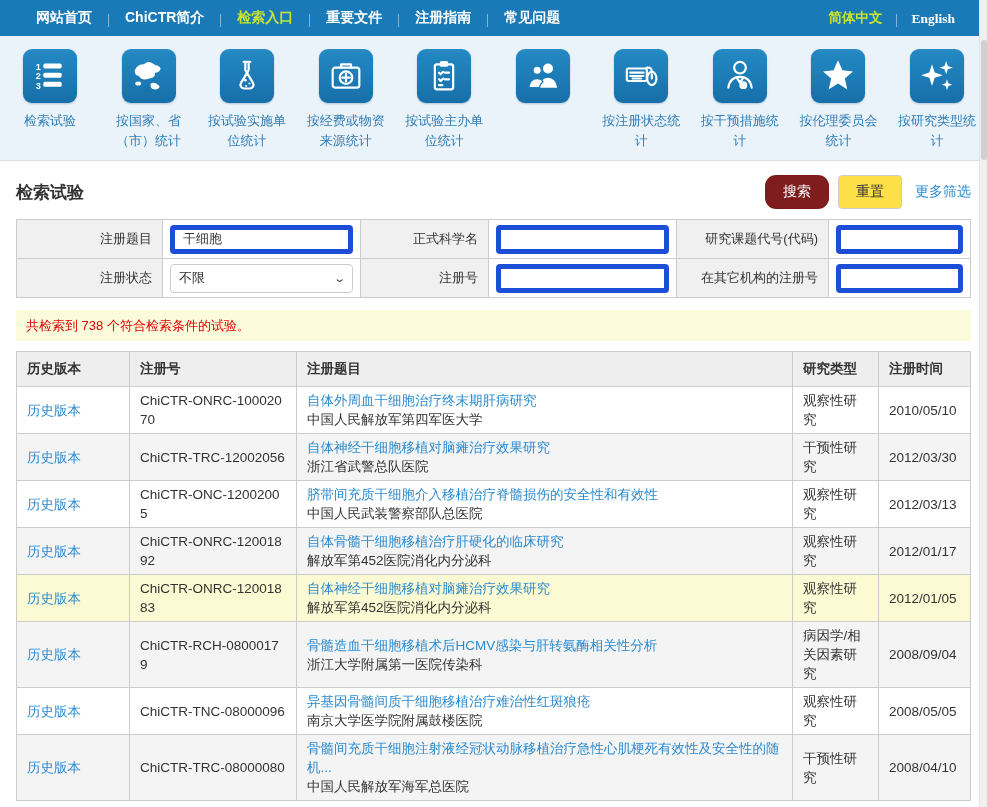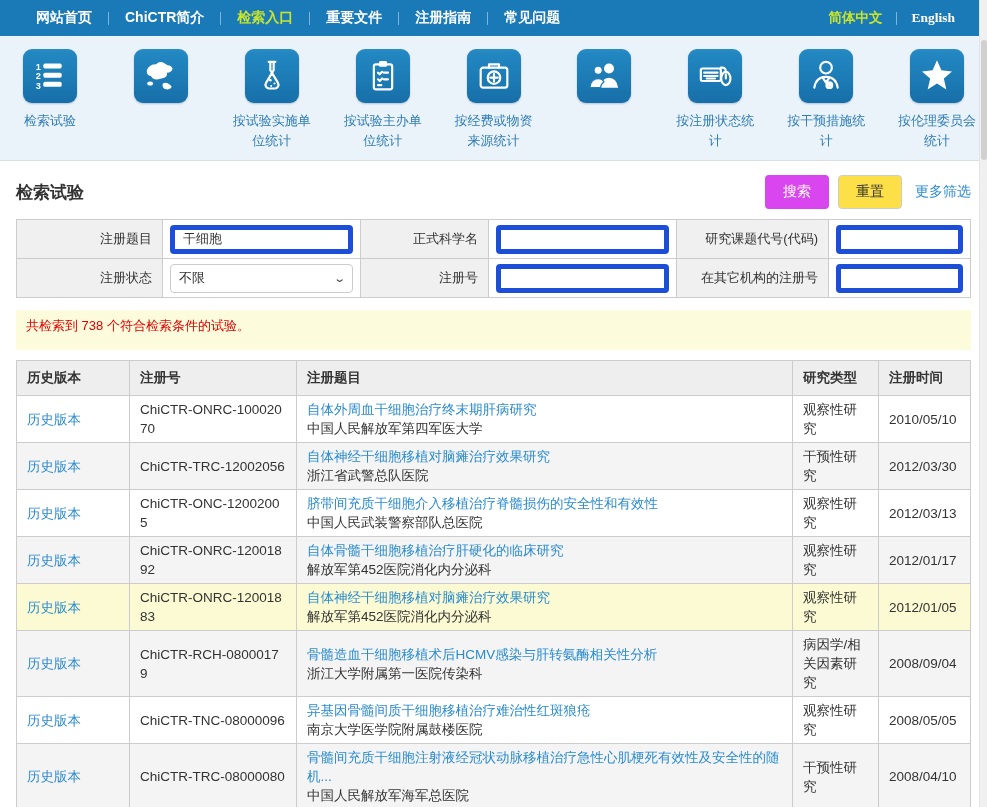--- a/index.html
+++ b/index.html
@@ -2,21 +2,21 @@
 <html lang="zh"><head>
 <meta charset="utf-8">
 <style>
   * { margin:0; padding:0; box-sizing:border-box; }
   html,body { width:987px; height:807px; background:#fff; overflow:hidden;
     font-family:"Liberation Sans","DejaVu Sans",sans-serif; color:#333; }
 
   
   .navbar { height:36px; background:#1a79b7; display:flex; align-items:center;
     padding:0 18px 0 20px; position:relative; z-index:5; }
-  .nav-left, .nav-right { display:flex; align-items:center; }
+  .nav-left, .nav-right { display:flex; align-items:flex-end; }
   .nav-right { margin-left:auto;font-family:Liberation Serif, serif; }
   .nav-item { color:#fff; font-size:14px; font-weight:bold; padding:0 16px; cursor:pointer; white-space:nowrap; }
   .nav-item.active { color:#c8e52c; }
   .nav-sep { width:1px; height:13px; background:rgba(255,255,255,.45); }
   .lang-item { color:#fff; font-size:13.5px; font-weight:bold; padding:0 14px; cursor:pointer; }
   .lang-item.active { color:#c8e52c; }
 
   
   .icon-panel { background:#ebf3fa; border-bottom:1px solid #d9dfe4; padding:13px 6px 9px;
     display:flex; justify-content:space-between; }
@@ -28,41 +28,41 @@
   .tool-tile svg { width:40px; height:40px; }
   .tool-label { margin-top:8px; font-size:13px; line-height:20px; color:#2e7cb5; text-align:center; }
 
   
   .content { padding:12px 16px 0; }
 
   .section-head { display:flex; align-items:center; margin:2px 0 10px; }
   .page-title { font-size:17px; font-weight:bold; color:#333; }
   .head-actions { margin-left:auto; display:flex; align-items:center; gap:9px; }
   .btn { font-size:14px; border-radius:4px; padding:7px 17px; cursor:pointer; border:1px solid transparent; }
-  .btn-primary { background:#d946ef; color:#fff; }
+  .btn-primary { background:#7f1d1d; color:#fff;border-radius:11px; }
   .btn-plain { background:#fde047; color:#333; border-color:#ccc; }
   .more-link { color:#2a8bd0; font-size:14px; cursor:pointer; margin-left:4px; white-space:nowrap; }
 
   
   .form-grid { display:grid; grid-template-columns:146px 198px 128px 188px 152px 1fr;
     border:1px solid #ccc; border-right:none; border-bottom:none; width:100%; }
   .fcell { border-right:1px solid #ccc; border-bottom:1px solid #ccc; min-height:39px;
     display:flex; align-items:center; }
   .flabel { background:#f0f0f0; justify-content:flex-end; padding-right:10px;
     font-size:13px; color:#333; white-space:nowrap; }
   .finput { background:#fff; padding:0 7px; }
   .tin { width:100%; height:29px; border:5px solid #1d4ed8; border-radius:4px; font-size:13px;
     padding:0 8px; color:#333; outline:none; font-family:inherit; background:#fff; }
   .sel { width:100%; height:29px; border:1px solid #ccc; border-radius:4px; font-size:13px;
     padding:0 8px; display:flex; align-items:center; cursor:pointer; background:#fff; }
   .sel .chev { margin-left:auto; font-size:11px; color:#444; transform:scaleX(1.4); }
 
   
   .result-msg { margin-top:12px; background:#fcfcdc; color:#e10000; font-size:13px;
-    padding:7px 10px 15px; }
+    padding:7px 10px 6px; }
 
   
   table.results { width:100%; border-collapse:collapse; margin-top:10px; table-layout:fixed; }
   .results th { background:#eeeeee; font-size:13.5px; font-weight:bold; text-align:left;
     padding:8px 10px; border:1px solid #ccc; color:#333; }
   .results td { font-size:13.5px; padding:4px 10px; border:1px solid #ccc; vertical-align:middle;
     line-height:19px; }
   .results tr.alt td { background:#f4f4f4; }
   .results tr.hl td { background:#fbfad3; }
   .col-hist { width:113px; } .col-reg { width:167px; } .col-type { width:86px; } .col-date { width:92px; }
@@ -120,56 +120,57 @@
   </div>
 
   <div class="tool-item">
     <span class="tool-tile">
       <svg viewBox="0 0 48 48">
           <path class="fw" d="M7 17q3-7 11-7 4-4 9-2l5 3q4 0 6 4-1 5-7 5 1 4-3 6l-7 2q-7 1-9-4-6-1-5-7z"></path>
           <path class="fw" d="M26 33q5-2 8 1l3 3q-2 4-7 3-5-1-4-7z"></path>
           <ellipse class="fw" cx="11" cy="33" rx="3.5" ry="2.5"></ellipse>
         </svg>
     </span>
+    <span class="tool-label">按国家、省（市）统计</span>
   </div>
 
 
   <div class="tool-item">
     <span class="tool-tile">
       <svg viewBox="0 0 48 48">
           <path class="st" d="M20 7h8M22 8v9l9 15a4.5 4.5 0 0 1-4 7H21a4.5 4.5 0 0 1-4-7l9-15V8"></path>
           <circle class="fw" cx="22" cy="29" r="1.6"></circle>
           <circle class="fw" cx="27" cy="33" r="1.3"></circle>
           <circle class="fw" cx="23" cy="36" r="1.2"></circle>
         </svg>
     </span>
     <span class="tool-label">按试验实施单位统计</span>
   </div>
 
   <div class="tool-item">
     <span class="tool-tile">
       <svg viewBox="0 0 48 48">
-          <rect class="st" x="13" y="10" width="22" height="30" rx="2.5"></rect>
-          <rect class="fw" x="19" y="6" width="10" height="7" rx="2"></rect>
-          <path class="st" d="M18 20l2 2 3-3M25 20h5M18 28l2 2 3-3M25 28h5M18 35h4"></path>
-        </svg>
-    </span>
-    <span class="tool-label">按试验主办单位统计</span>
-  </div>
-
-  <div class="tool-item">
-    <span class="tool-tile">
-      <svg viewBox="0 0 48 48">
           <rect class="st" x="8" y="14" width="32" height="24" rx="3"></rect>
           <path class="st" d="M18 14v-4h12v4"></path>
           <circle class="st" cx="24" cy="26" r="7.5"></circle>
           <path class="st" d="M24 21.5v9M19.5 26h9"></path>
         </svg>
     </span>
     <span class="tool-label">按经费或物资来源统计</span>
+  </div>
+
+  <div class="tool-item">
+    <span class="tool-tile">
+      <svg viewBox="0 0 48 48">
+          <rect class="st" x="13" y="10" width="22" height="30" rx="2.5"></rect>
+          <rect class="fw" x="19" y="6" width="10" height="7" rx="2"></rect>
+          <path class="st" d="M18 20l2 2 3-3M25 20h5M18 28l2 2 3-3M25 28h5M18 35h4"></path>
+        </svg>
+    </span>
+    <span class="tool-label">按试验主办单位统计</span>
   </div>
 
   <div class="tool-item">
     <span class="tool-tile">
       <svg viewBox="0 0 48 48">
           <circle class="fw" cx="30" cy="15" r="6"></circle>
           <path class="fw" d="M20 38q1-12 10-12t11 12z"></path>
           <circle class="fw" cx="17" cy="17" r="5" stroke="#1f7db9" stroke-width="1.5"></circle>
           <path class="fw" d="M7 38q1-11 10-11 5 0 7 4-4 3-4 7z" stroke="#1f7db9" stroke-width="1.5"></path>
         </svg>
@@ -203,20 +204,30 @@
 
   <div class="tool-item">
     <span class="tool-tile">
       <svg viewBox="0 0 48 48">
           <path class="fw" d="M24 5l5.3 12.2L42 18.5l-9.8 8.6 3 13L24 33l-11.2 7.1 3-13L6 18.5l12.7-1.3z"></path>
         </svg>
     </span>
     <span class="tool-label">按伦理委员会统计</span>
   </div>
 
+  <div class="tool-item">
+    <span class="tool-tile">
+      <svg viewBox="0 0 48 48">
+          <path class="fw" d="M18 10l3.2 9.8L31 23l-9.8 3.2L18 36l-3.2-9.8L5 23l9.8-3.2z"></path>
+          <path class="fw" d="M35 6l2 6 6 2-6 2-2 6-2-6-6-2 6-2z"></path>
+          <path class="fw" d="M36 28l1.6 4.8 4.8 1.6-4.8 1.6L36 41l-1.6-5-4.8-1.6 4.8-1.6z"></path>
+        </svg>
+    </span>
+    <span class="tool-label">按研究类型统计</span>
+  </div>
 
 </div>
 
 <div class="content">
 
   <div class="section-head">
     <div class="page-title">检索试验</div>
     <div class="head-actions">
       <button class="btn btn-primary">搜索</button>
       <button class="btn btn-plain">重置</button>

